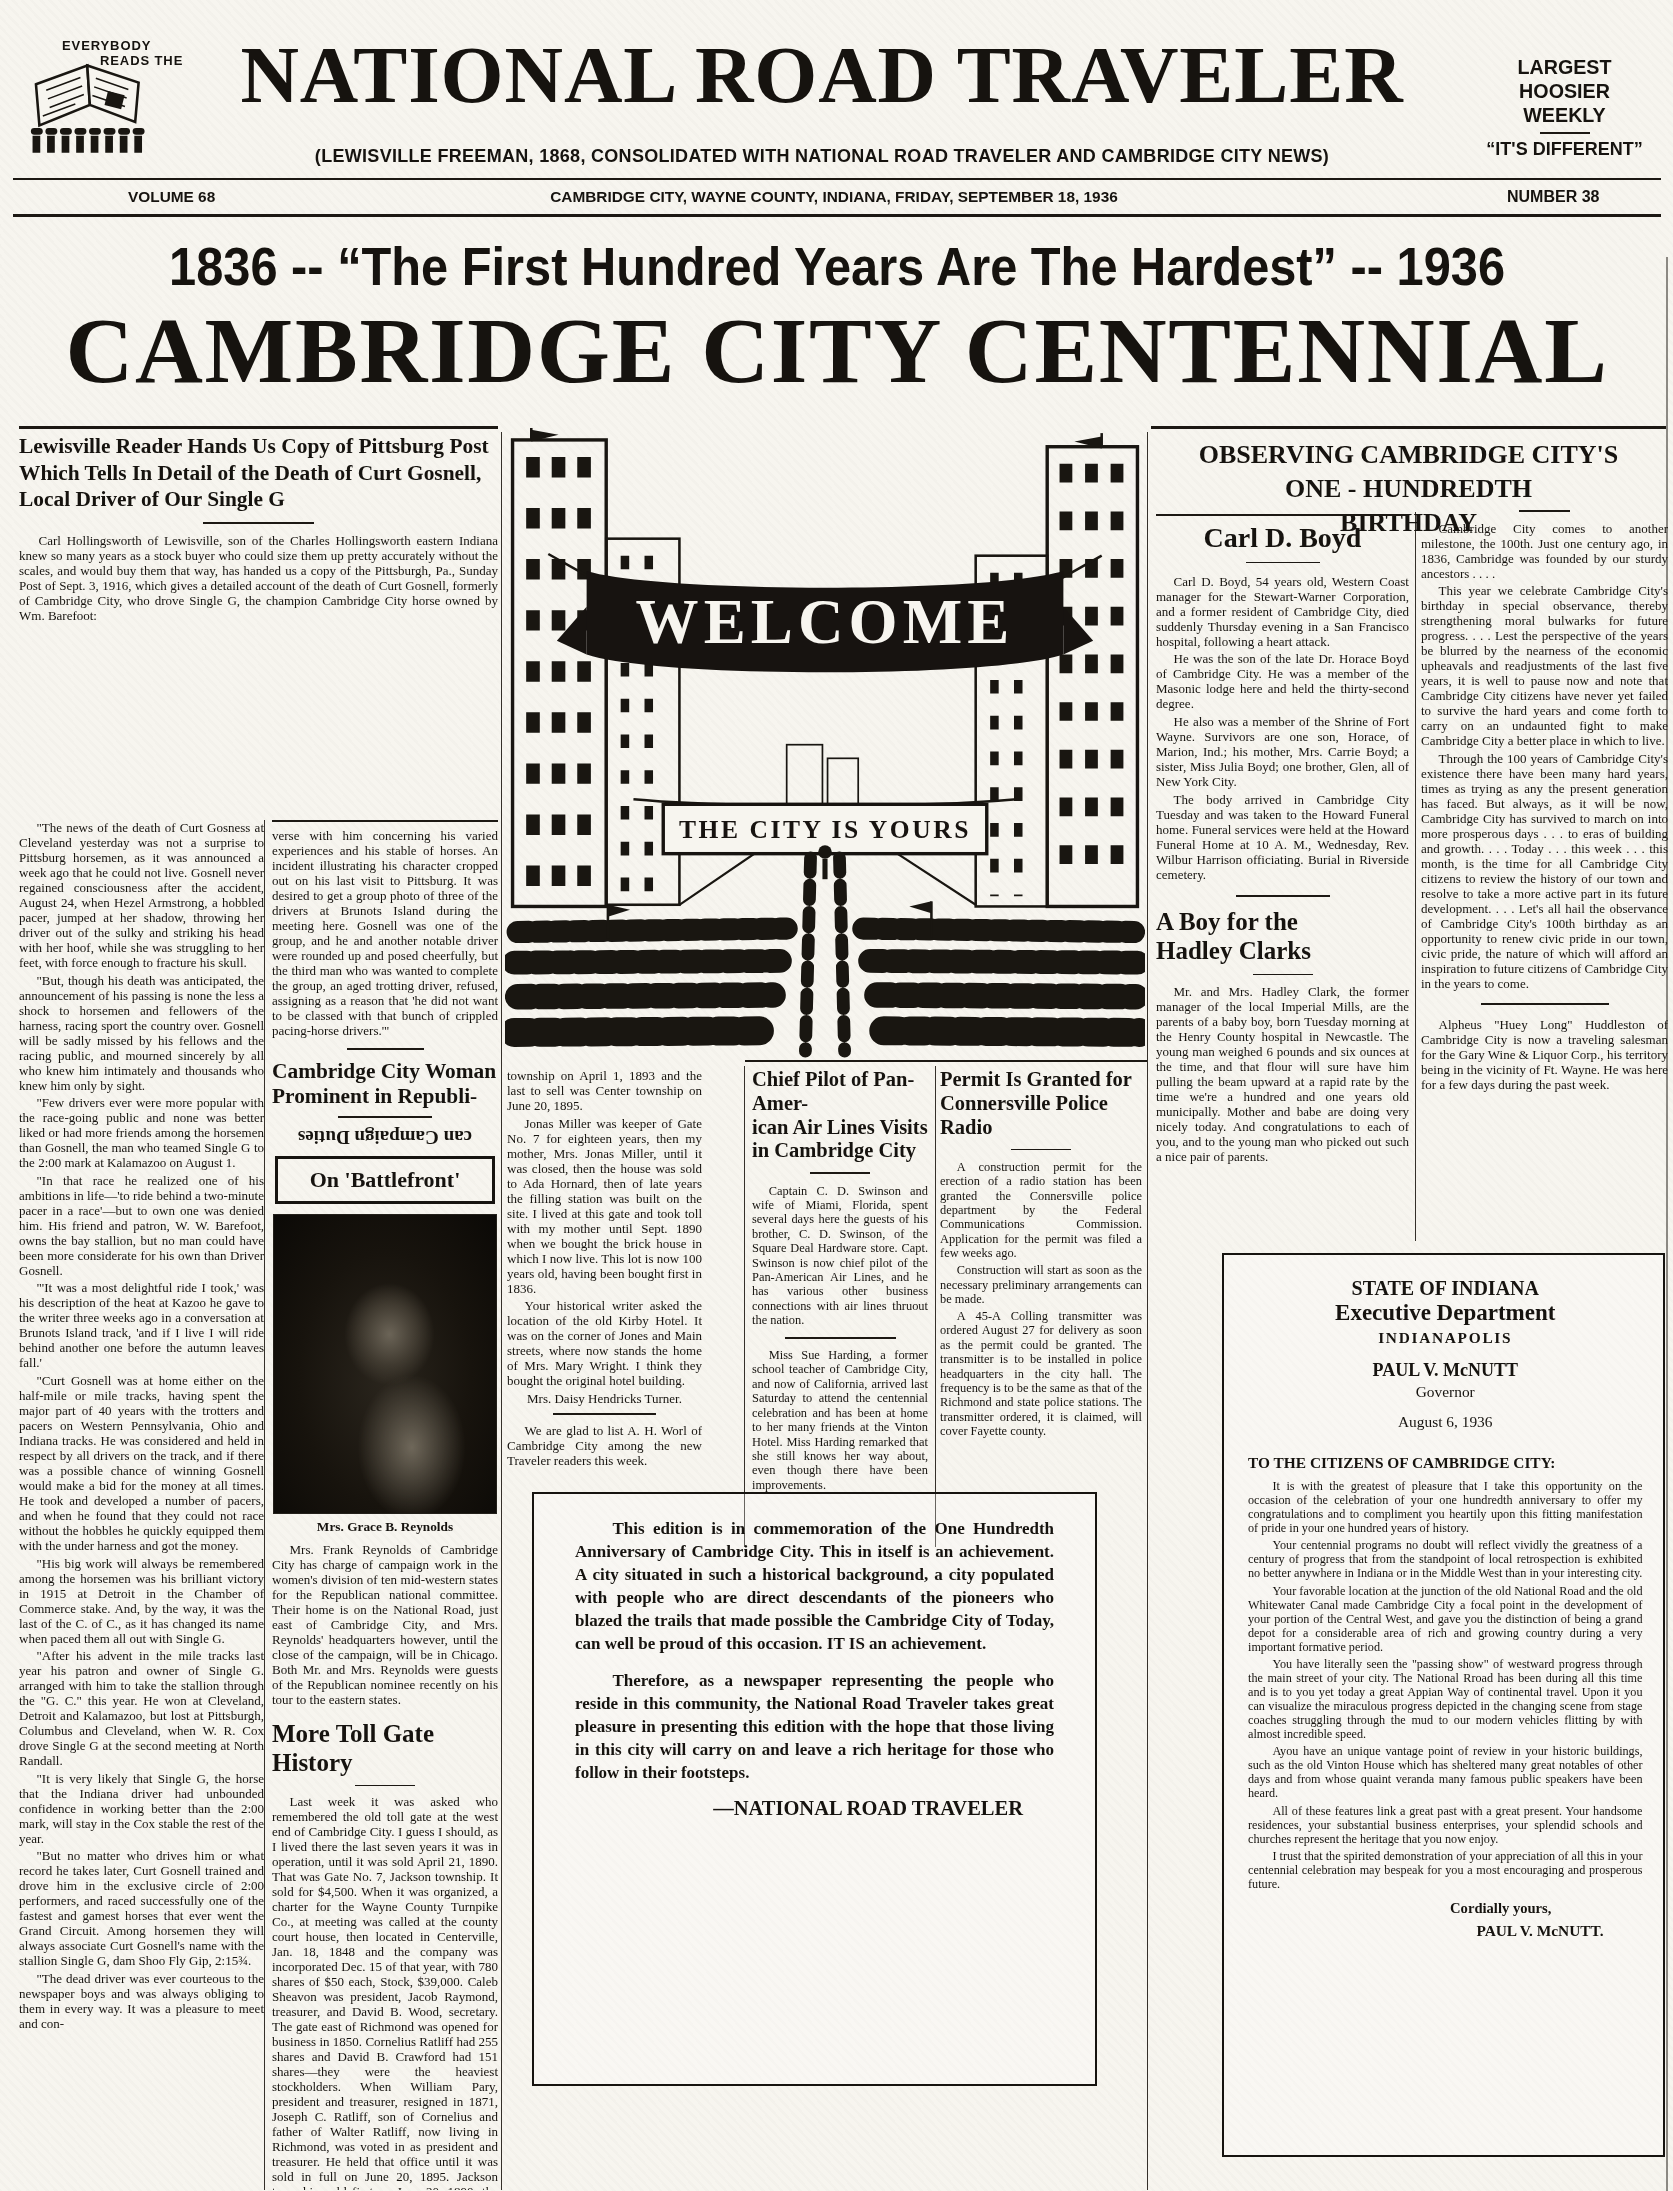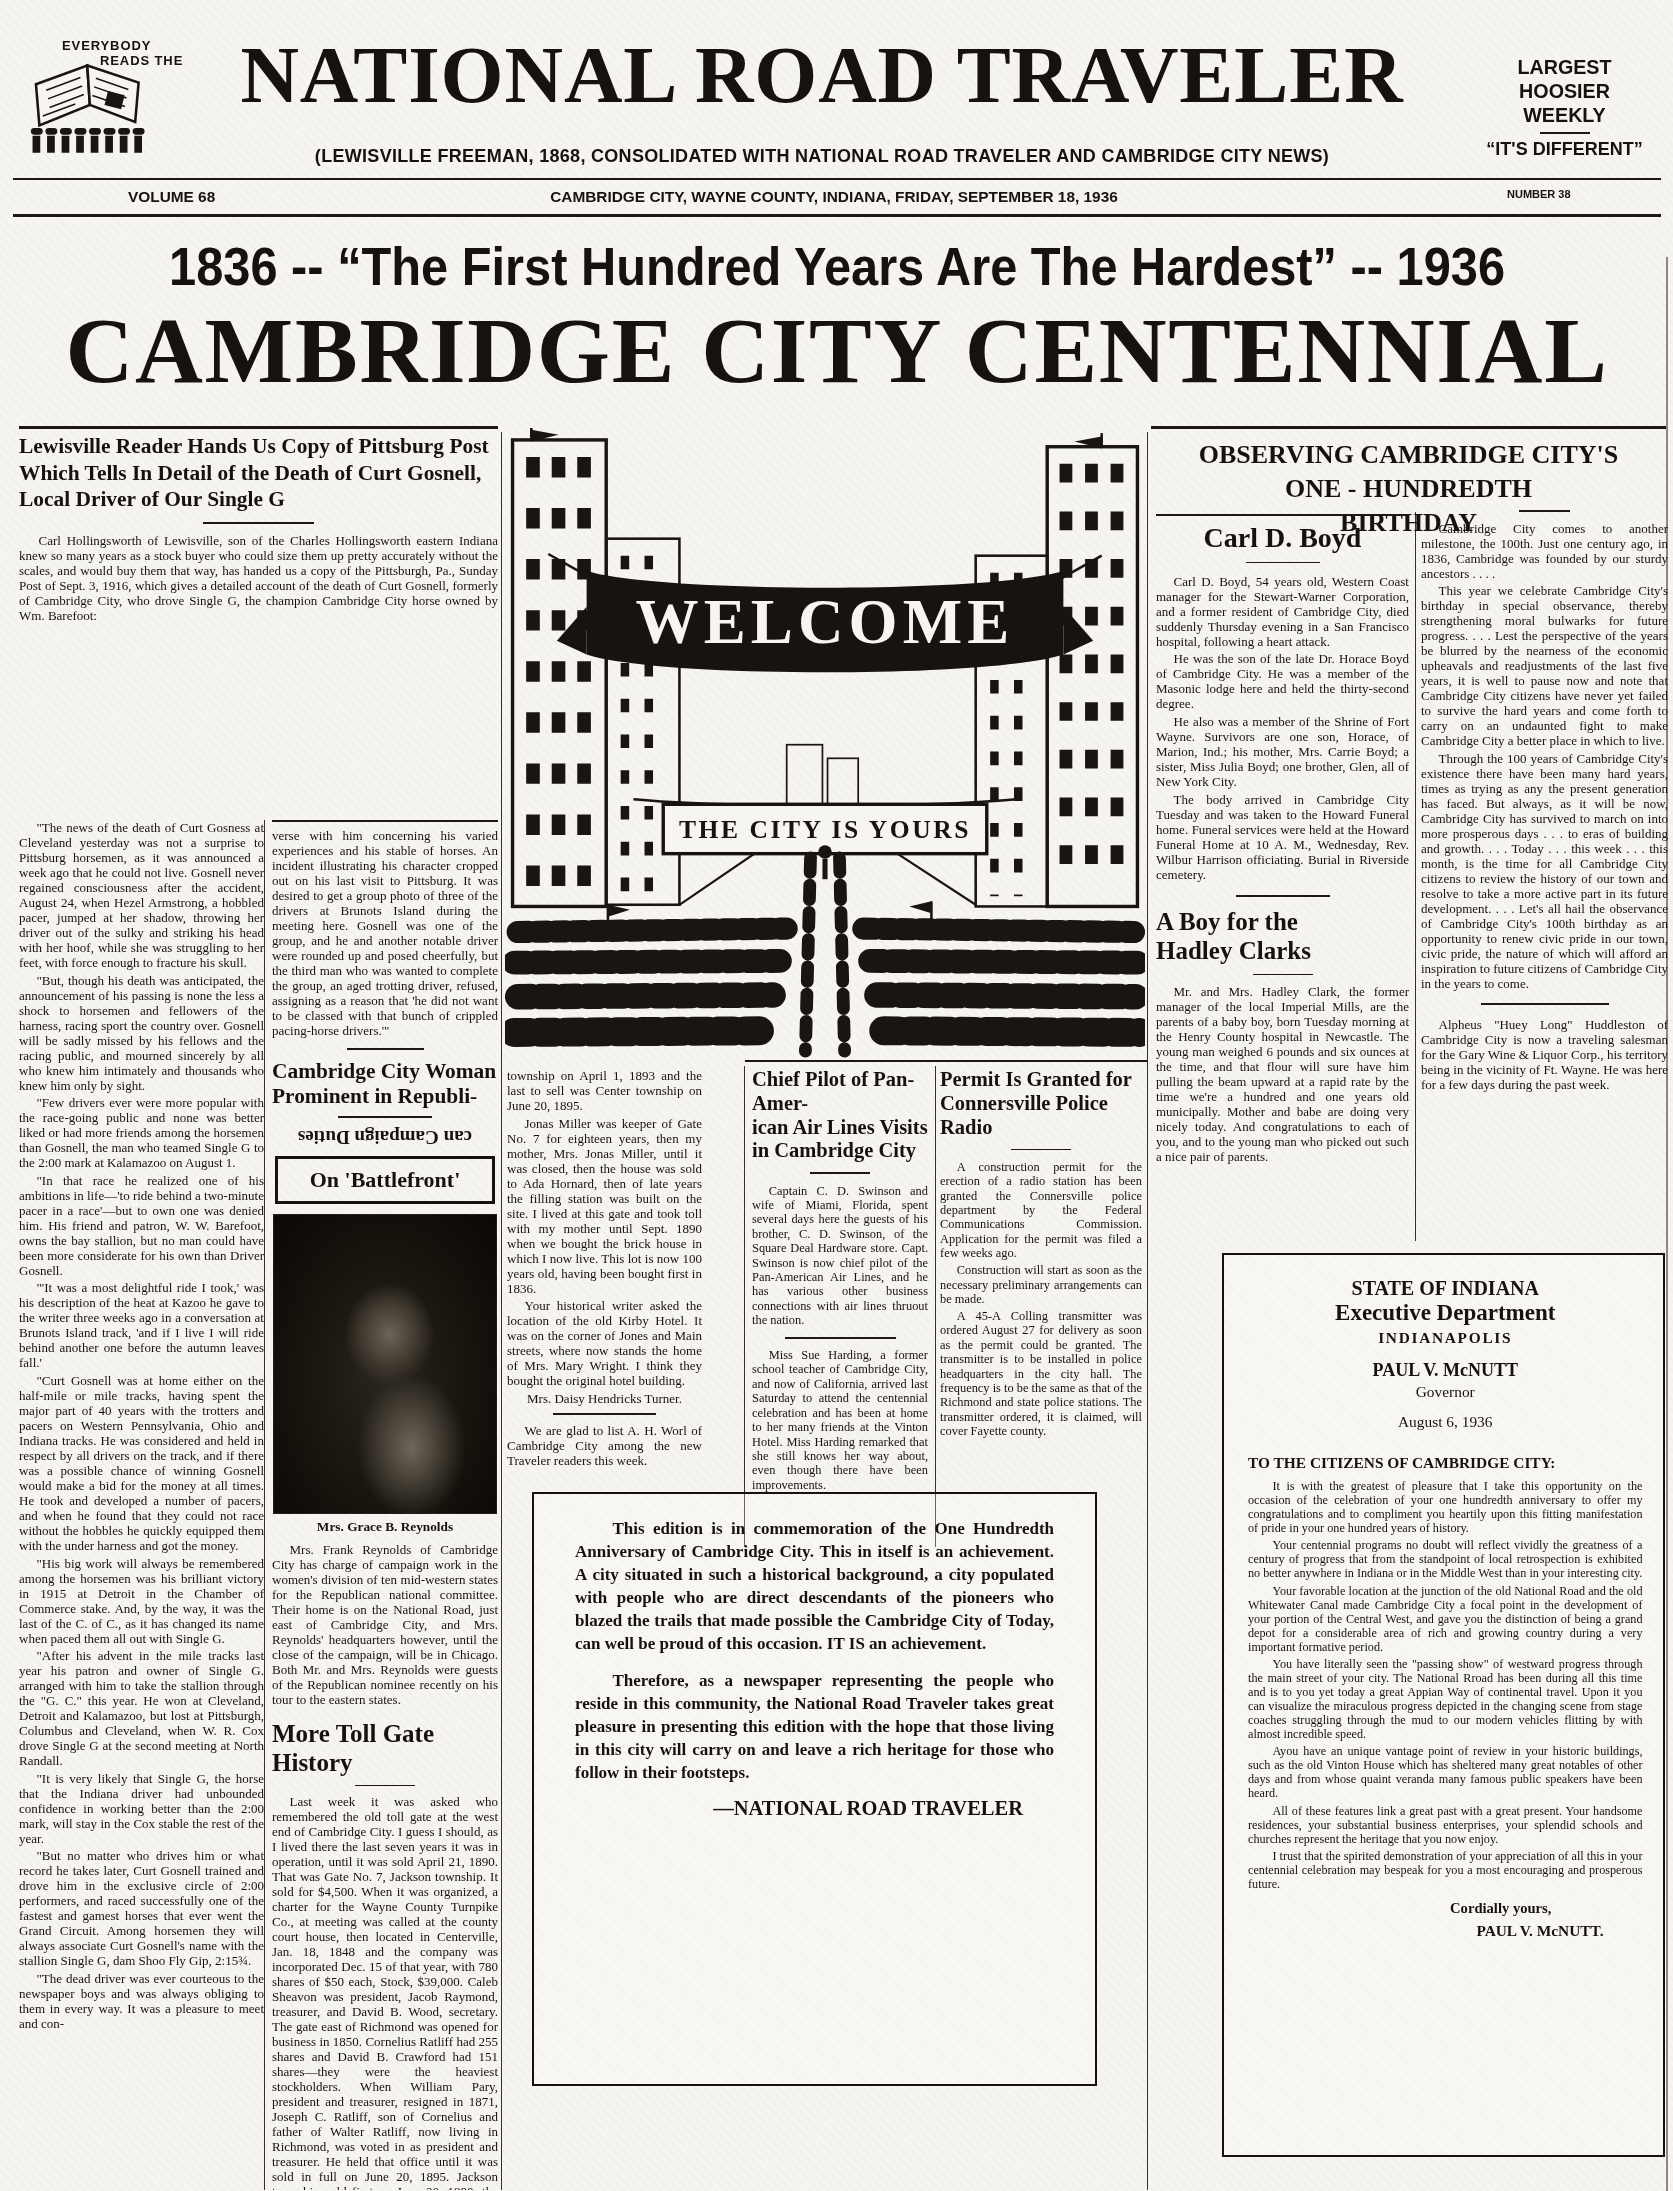--- a/index.html
+++ b/index.html
@@ -59,21 +59,21 @@
     <span style="display:block;font-weight:bold;font-size:19.7px;line-height:1.22;">LARGEST</span>
     <span style="display:block;font-weight:bold;font-size:19.7px;line-height:1.22;">HOOSIER</span>
     <span style="display:block;font-weight:bold;font-size:19.7px;line-height:1.22;">WEEKLY</span>
     <span style="display:block;height:1.7px;background:#1c1813;width:50px;margin:5.1px auto;"></span>
     <span style="display:block;font-weight:bold;font-size:18px;margin-top:3.4px;white-space:nowrap;">“IT'S DIFFERENT”</span>
   </div>
 
   <div class="hrule" style="left:13px;top:178px;width:1648px;height:1.7px;"></div>
   <div class="abs sans" style="left:128px;top:188px;font-weight:bold;font-size:15.4px;">VOLUME 68</div>
   <div class="abs sans" style="left:342px;top:188px;width:984px;text-align:center;font-weight:bold;font-size:15.4px;">CAMBRIDGE CITY, WAYNE COUNTY, INDIANA, FRIDAY, SEPTEMBER 18, 1936</div>
-  <div class="abs sans" style="left:1507px;top:188px;font-weight:bold;font-size:11px;">NUMBER 38</div>
+  <div class="abs sans" style="left:1507px;top:188px;font-weight:bold;font-size:16px;">NUMBER 38</div>
   <div class="hrule" style="left:13px;top:214px;width:1648px;height:2.6px;"></div>
 
   <div class="abs" style="left:0;top:236px;width:1674px;text-align:center;">
     <span class="sans" style="display:inline-block;font-weight:bold;font-size:53px;transform:scaleX(0.92);white-space:nowrap;">1836 -- “The First Hundred Years Are The Hardest” -- 1936</span>
   </div>
   <div class="abs" style="left:0;top:301px;width:1674px;text-align:center;font-weight:bold;font-size:94px;line-height:1.05;letter-spacing:1.7px;white-space:nowrap;">CAMBRIDGE CITY CENTENNIAL</div>
 
   <div class="hrule" style="left:19px;top:426px;width:479px;height:2.6px;"></div>
   <div class="hrule" style="left:1151px;top:426px;width:515px;height:2.6px;"></div>
   <div class="hrule" style="left:745px;top:1060px;width:402px;height:1.7px;"></div>

